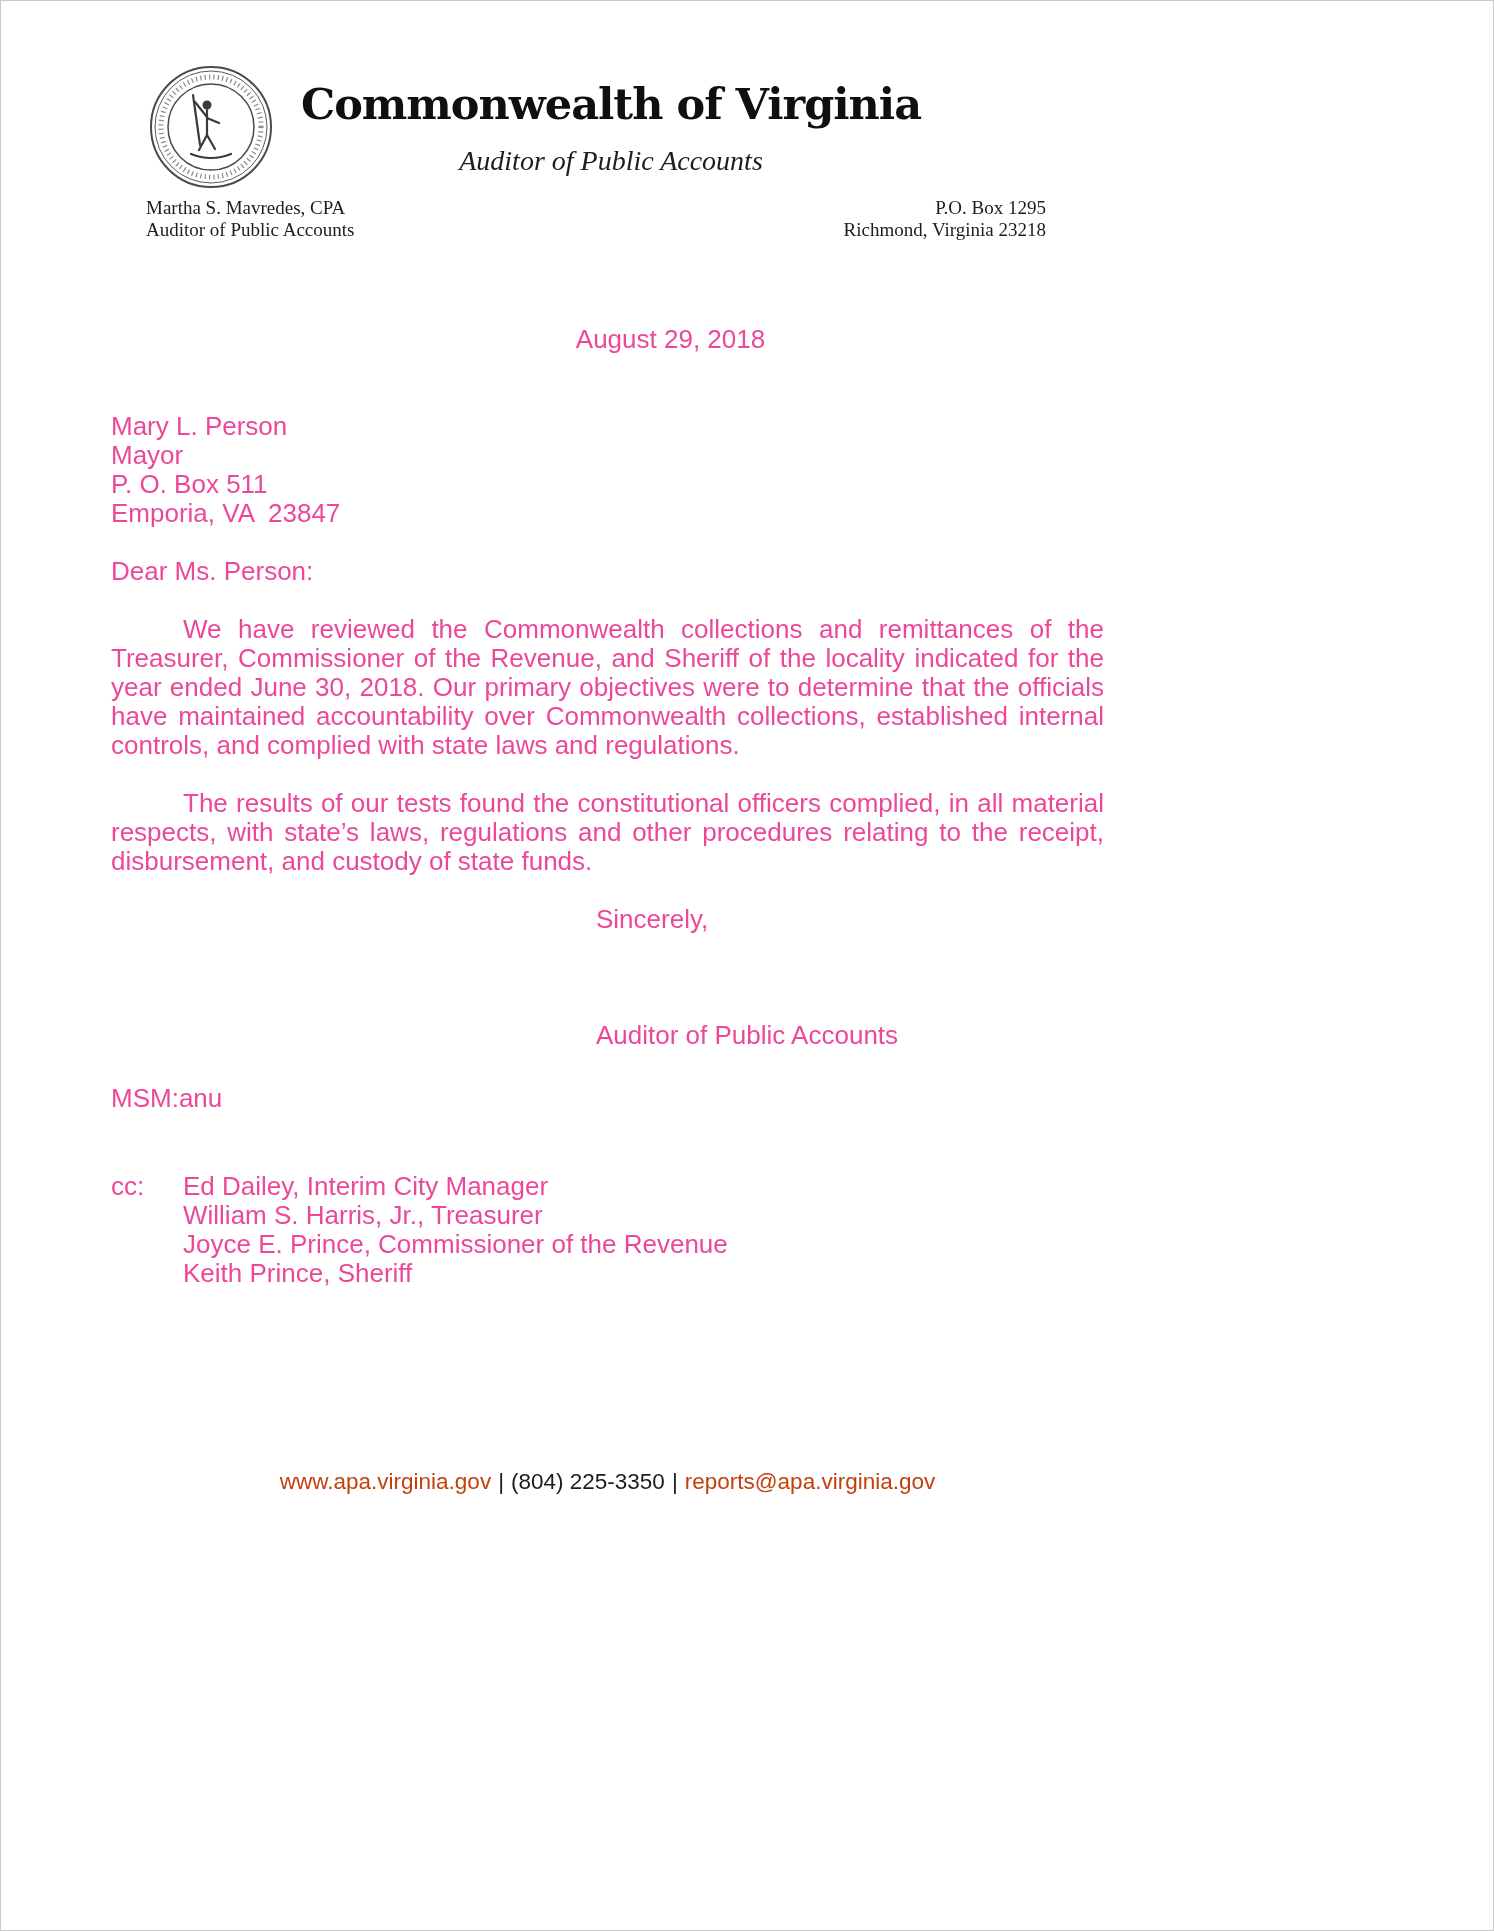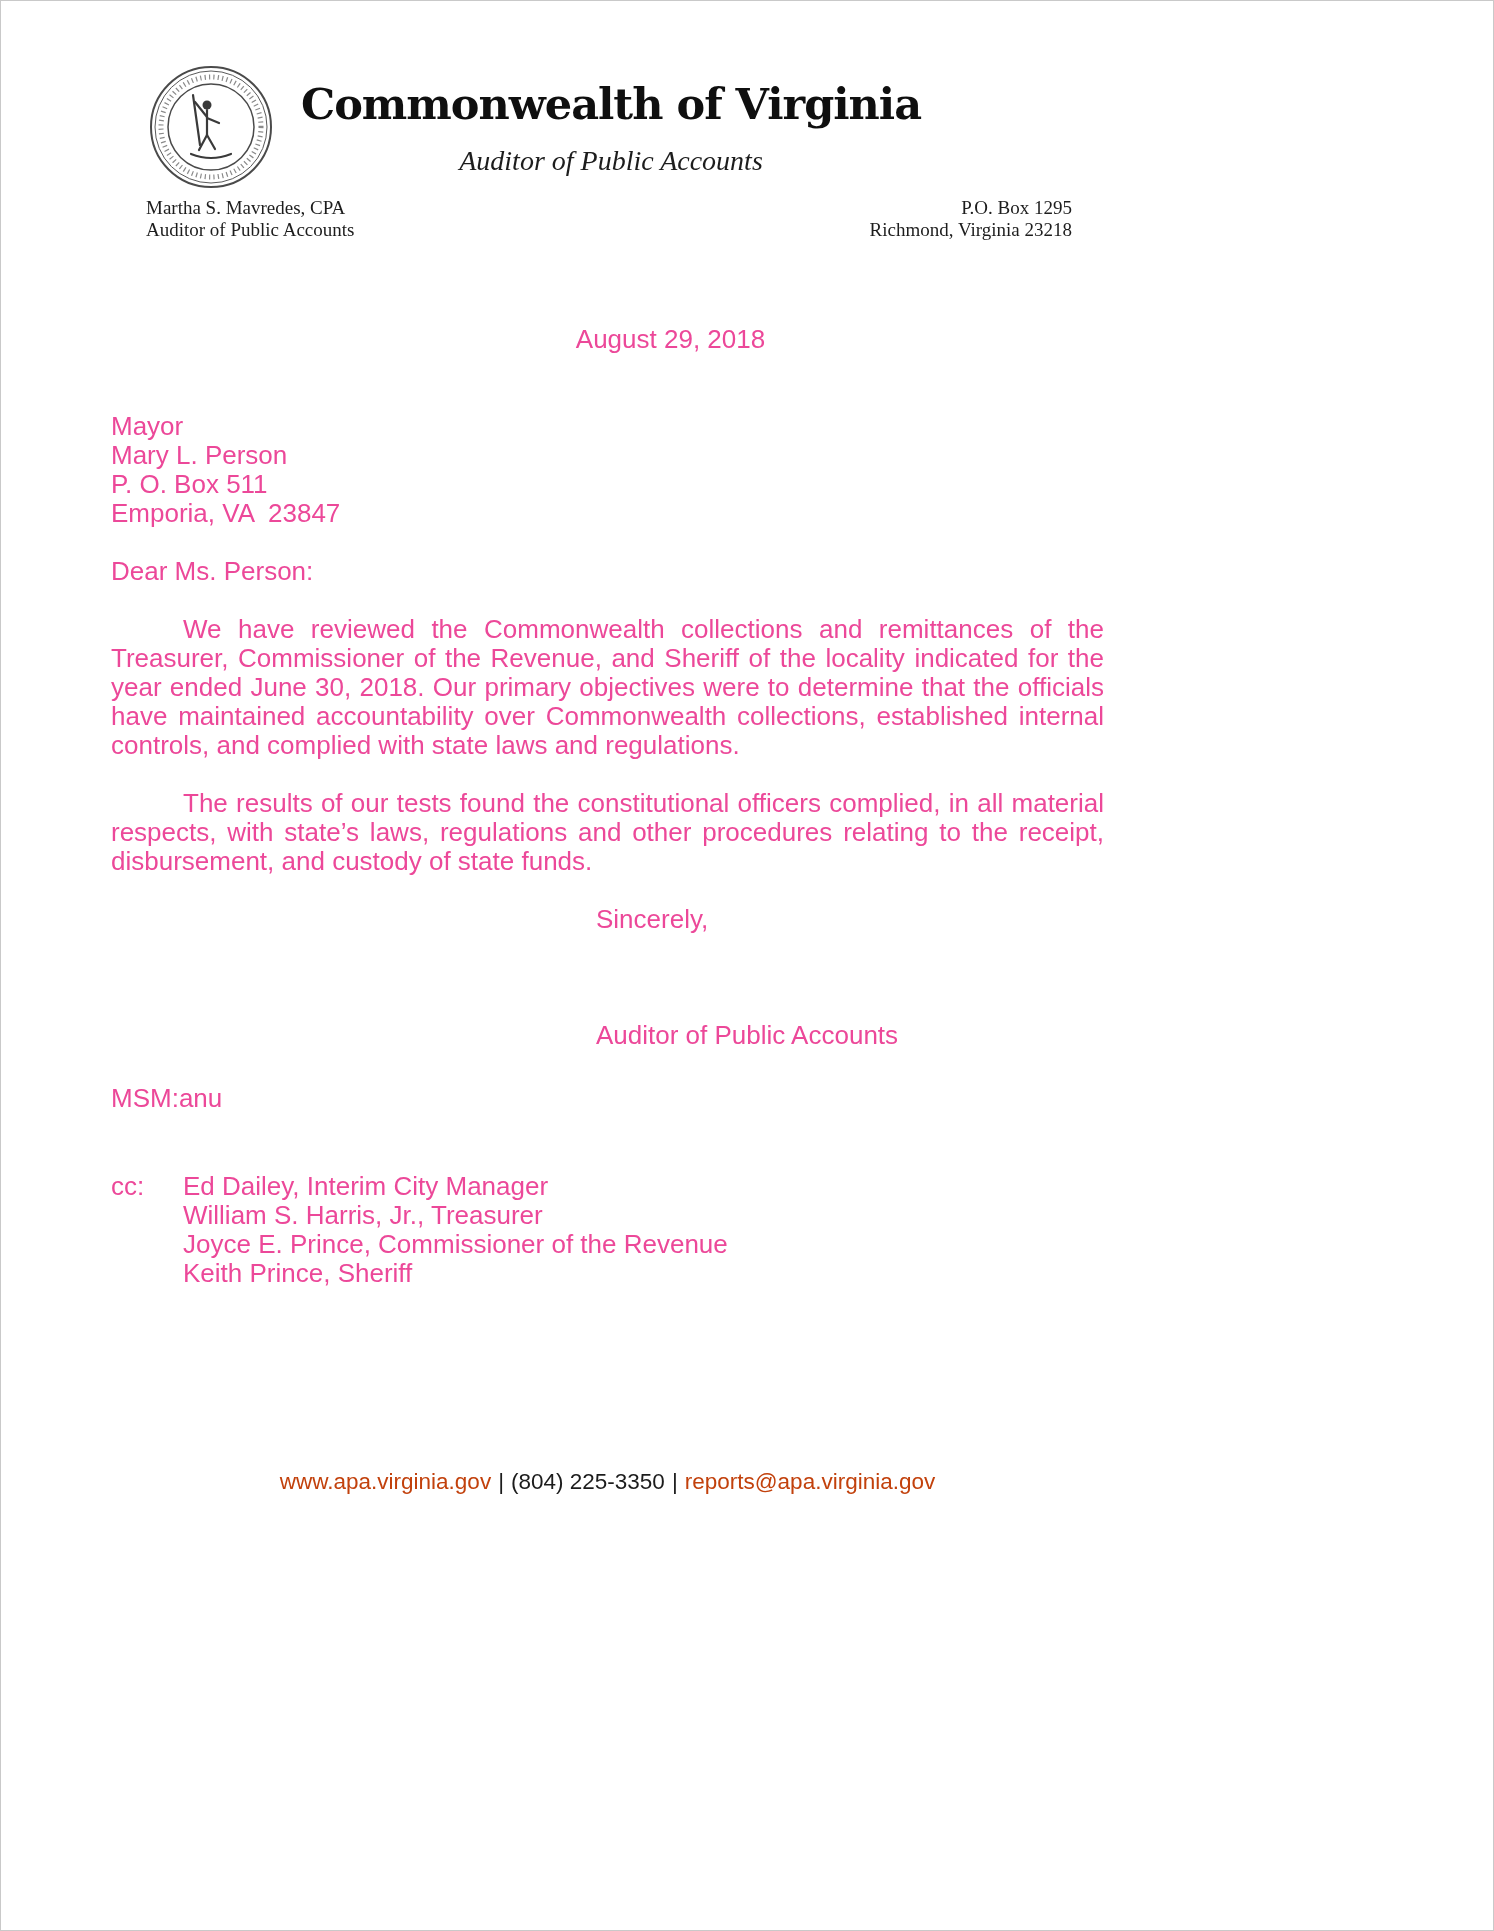--- a/index.html
+++ b/index.html
@@ -31,21 +31,21 @@
     font-size: 28px;
     margin-top: 16px;
     color: #1d1d1d;
   }
   .official-block {
     position: absolute; left: 145px; top: 196px;
     font-family: "Liberation Serif", serif;
     font-size: 19px; line-height: 22px; color: #1d1d1d;
   }
   .office-address {
-    position: absolute; right: 421px; top: 196px; text-align: right;
+    position: absolute; right: 447px; top: 196px; text-align: right;
     font-family: "Liberation Serif", serif;
     font-size: 19px; line-height: 22px; color: #1d1d1d;
   }
 
   
   .main {
     margin-left: 110px;
     width: 993px;
     font-size: 26px;
     line-height: 29px;
@@ -113,22 +113,22 @@
       <div>Richmond, Virginia 23218</div>
     </div>
 
   </header>
 
   <main class="main">
 
     <p class="date">August 29, 2018</p>
 
     <div class="recipient">
+      <div>Mary L. Person</div>
       <div>Mayor</div>
-      <div>Mary L. Person</div>
       <div>P. O. Box 511</div>
       <div>Emporia, VA  23847</div>
     </div>
 
 
     <p class="salutation">Dear Ms. Person:</p>
 
     <p class="para">We have reviewed the Commonwealth collections and remittances of the Treasurer, Commissioner of the Revenue, and Sheriff of the locality indicated for the year ended June 30, 2018. Our primary objectives were to determine that the officials have maintained accountability over Commonwealth collections, established internal controls, and complied with state laws and regulations.</p>
 
     <p class="para">The results of our tests found the constitutional officers complied, in all material respects, with state’s laws, regulations and other procedures relating to the receipt, disbursement, and custody of state funds.</p>

